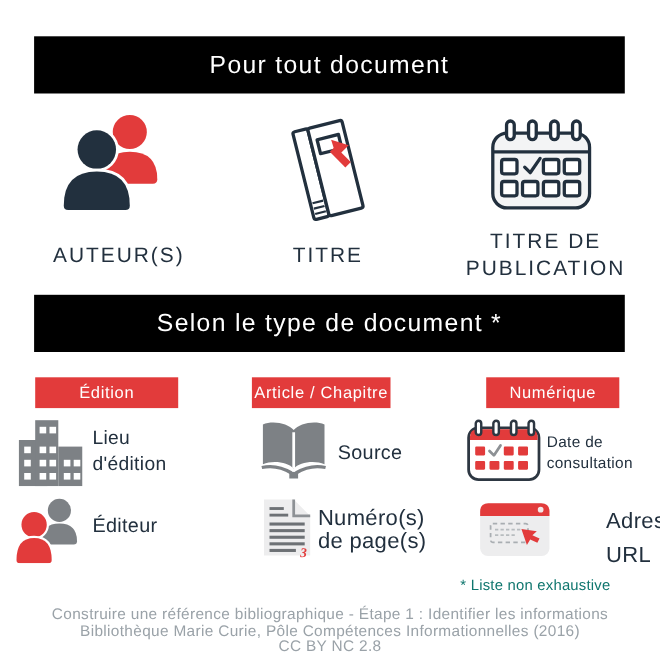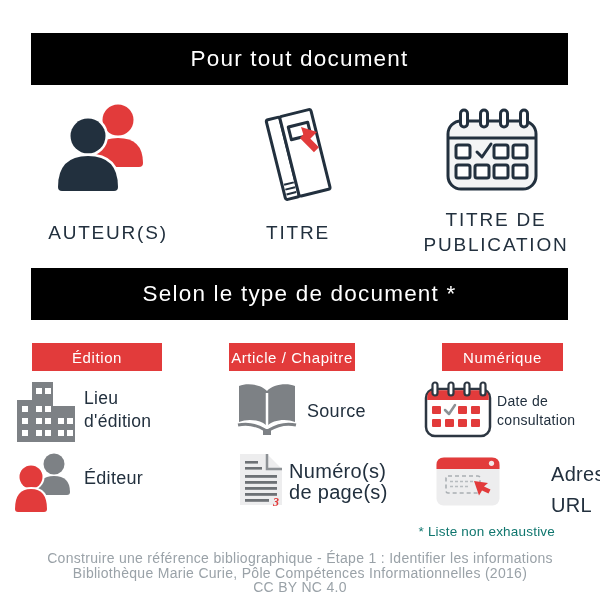--- a/index.html
+++ b/index.html
@@ -208,16 +208,16 @@
   <div class="cat-label" id="cl-10">Source</div>
   <div class="cat-label" id="cl-11">Numéro(s) de page(s)</div>
   <div class="cat-label" id="cl-20">Date de consultation</div>
   <div class="cat-label" id="cl-21">Adresse URL</div>
 
   <div id="note">* Liste non exhaustive</div>
 
   <div id="footer">
     <div>Construire une référence bibliographique - Étape 1 : Identifier les informations</div>
     <div>Bibliothèque Marie Curie, Pôle Compétences Informationnelles (2016)</div>
-    <div>CC BY NC 4.0</div>
+    <div>CC BY NC 2.8</div>
   </div>
 
 </div>
 
 </body></html>

